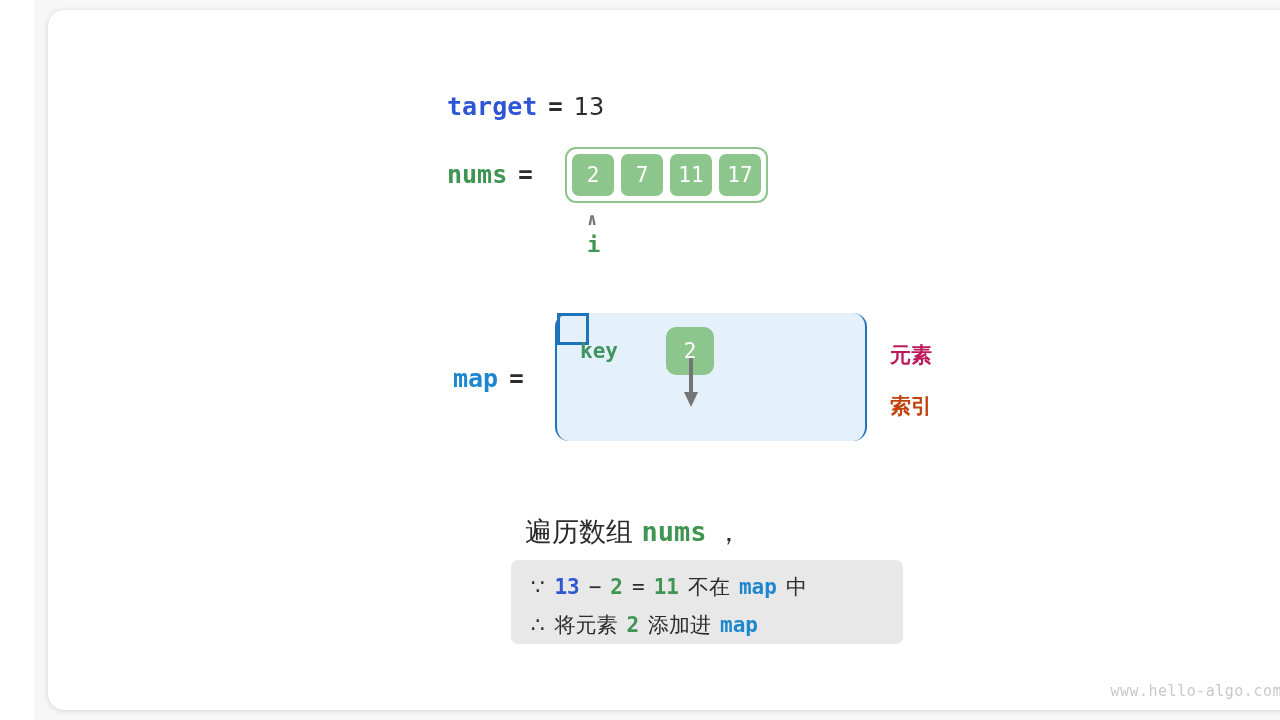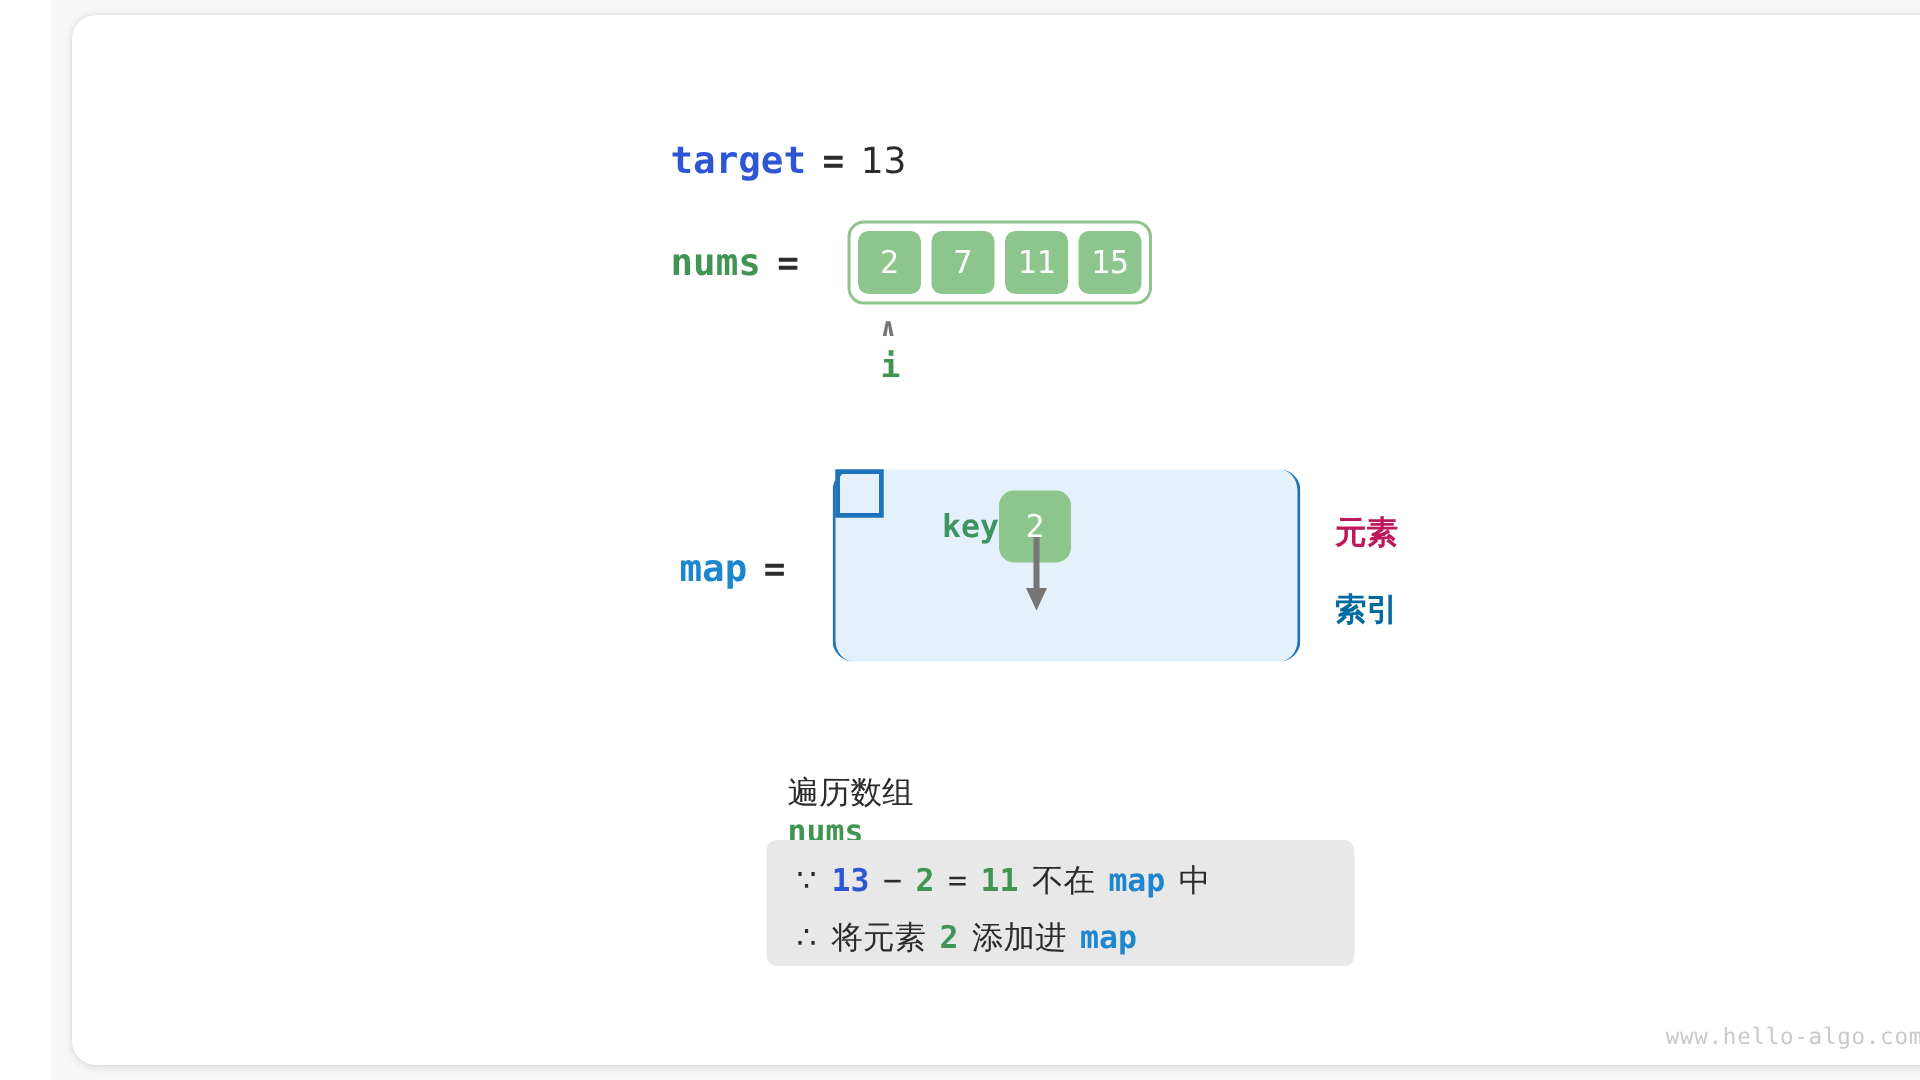--- a/index.html
+++ b/index.html
@@ -160,21 +160,21 @@
   .map-row {
     position: absolute;
     display: flex;
     align-items: center;
   }
   .map-row-key  { left: 546px; top: 327px; }
   .map-row-val  { left: 546px; top: 379px; }
 
   .kv-label {
     width: 86px;
-    text-align: right;
+    text-align: left;
     font-family: "DejaVu Sans Mono", "Liberation Mono", monospace;
     font-weight: bold;
     font-size: 21px;
   }
   .kv-label.key   { color: #3f9561; }
   .kv-label.value { color: #3b8f93; }
 
   .kv-cell {
     width: 48px;
     height: 48px;
@@ -198,34 +198,33 @@
     height: 50px;
   }
 
   .side-note {
     position: absolute;
     font-family: "DejaVu Sans", sans-serif;
     font-weight: bold;
     font-size: 21px;
   }
   .side-note.elem { left: 856px; top: 341px; color: #be185d; }
-  .side-note.idx  { left: 856px; top: 392px; color: #0369a1; }
+  .side-note.idx  { left: 856px; top: 392px; color: #c2410c; }
 
   
   .caption {
     position: absolute;
     left: 491px;
     top: 514px;
     font-family: "DejaVu Sans", sans-serif;
-    font-size: 21px;
-    color: #2b2b2b;
-    white-space: pre;
-    display: flex;
-    align-items: baseline;
-    flex-direction: column;
+    font-size: 27px;
+    color: #2b2b2b;
+    white-space: pre;
+    display: flex;
+    align-items: baseline;
   }
   .caption .tok-green {
     font-family: "DejaVu Sans Mono", "Liberation Mono", monospace;
     font-weight: bold;
     color: #409552;
   }
 
   .note-box {
     position: absolute;
     left: 477px;
@@ -296,21 +295,21 @@
 
   <div class="nums-label">
     <span class="var-green">nums</span>
     <span class="eq">=</span>
   </div>
 
   <div class="array-outer">
     <div class="cell">2</div>
     <div class="cell">7</div>
     <div class="cell">11</div>
-    <div class="cell">15</div>
+    <div class="cell">17</div>
   </div>
 
   <div class="pointer-caret">∧</div>
   <div class="pointer-label">i</div>
 
   <div class="map-label">
     <span class="var-blue-light">map</span>
     <span class="eq">=</span>
   </div>
 

